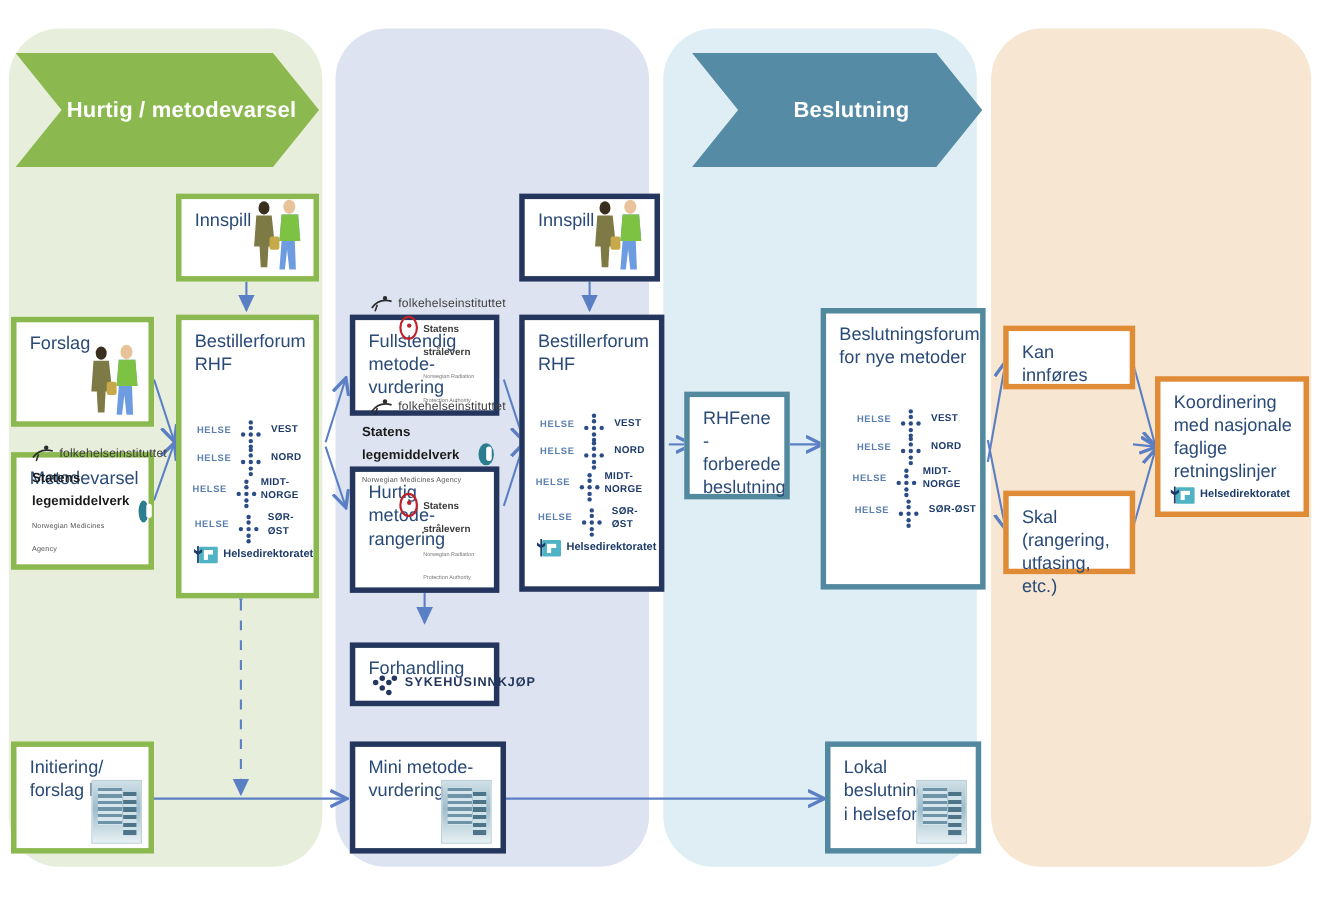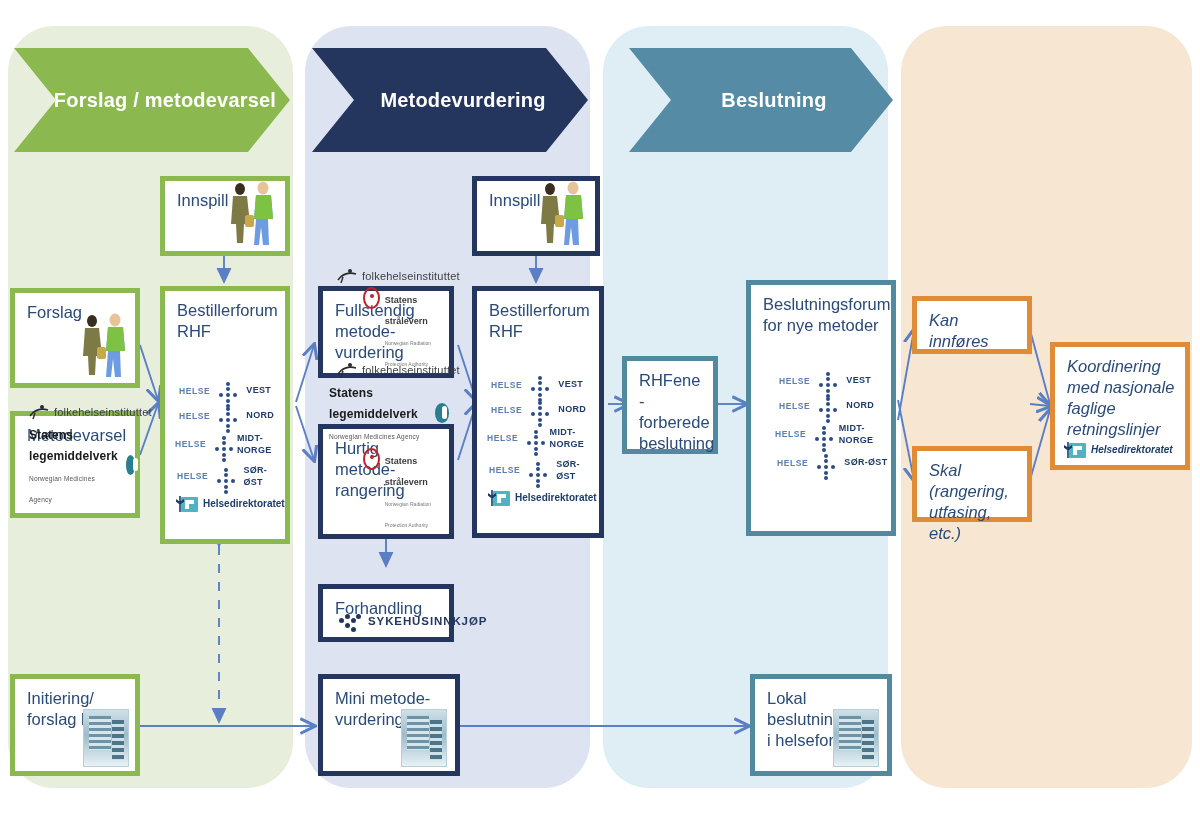--- a/index.html
+++ b/index.html
@@ -25,21 +25,21 @@
   .chev.c4{left:913px;top:48px; width:277px; background:#edb520;}
   .chev span{padding-left:26px;}
 
   
   .box{position:absolute;background:#ffffff;box-sizing:border-box;
        color:#2a4a77;font-size:16.5px;line-height:1.28;}
   .box .ttl{padding:9px 10px 0 12px;display:block;white-space:pre-line;}
   .b-green {border:5px solid #8cb94f;}
   .b-navy  {border:5px solid #24365e;}
   .b-steel {border:5px solid #53899f;}
-  .b-orange{border:5px solid #e08b36;font-style:italic;}
+  .b-orange{border:5px solid #e08b36;}
 
   
   .logos{position:absolute;left:0;right:0;}
   .helse-row{display:flex;align-items:center;justify-content:flex-start;
              margin:0 0 9px 0;padding-left:14px;}
   .helse-word{font-size:8.5px;letter-spacing:.6px;color:#5b7fae;font-weight:600;}
   .helse-dots{display:inline-block;width:26px;height:16px;position:relative;margin:0 5px;}
   .helse-dots i{position:absolute;display:block;border-radius:50%;background:#2b4c85;}
   .helse-name{font-size:9px;font-weight:bold;color:#1d3b6b;letter-spacing:.3px;}
   .hdir{display:flex;align-items:center;padding-left:14px;margin-top:2px;}
@@ -85,25 +85,22 @@
 <body>
 
 <div id="stage">
 
   <div class="col-bg col1"></div>
   <div class="col-bg col2"></div>
   <div class="col-bg col3"></div>
   <div class="col-bg col4"></div>
 
   <div class="chev c1">
-    <span>Forslag /
+    <span>Hurtig /
 metodevarsel</span>
-  </div>
-  <div class="chev c2">
-    <span>Metodevurdering</span>
   </div>
   <div class="chev c3">
     <span>Beslutning</span>
   </div>
 
   <svg id="arrows">
     <defs>
       <marker id="ah" markerWidth="9" markerHeight="9" refX="7.2" refY="4.5" orient="auto">
         <path d="M0,0.6 L8,4.5 L0,8.4" fill="none" stroke="#5b7fc4" stroke-width="1.6"></path>
       </marker>

